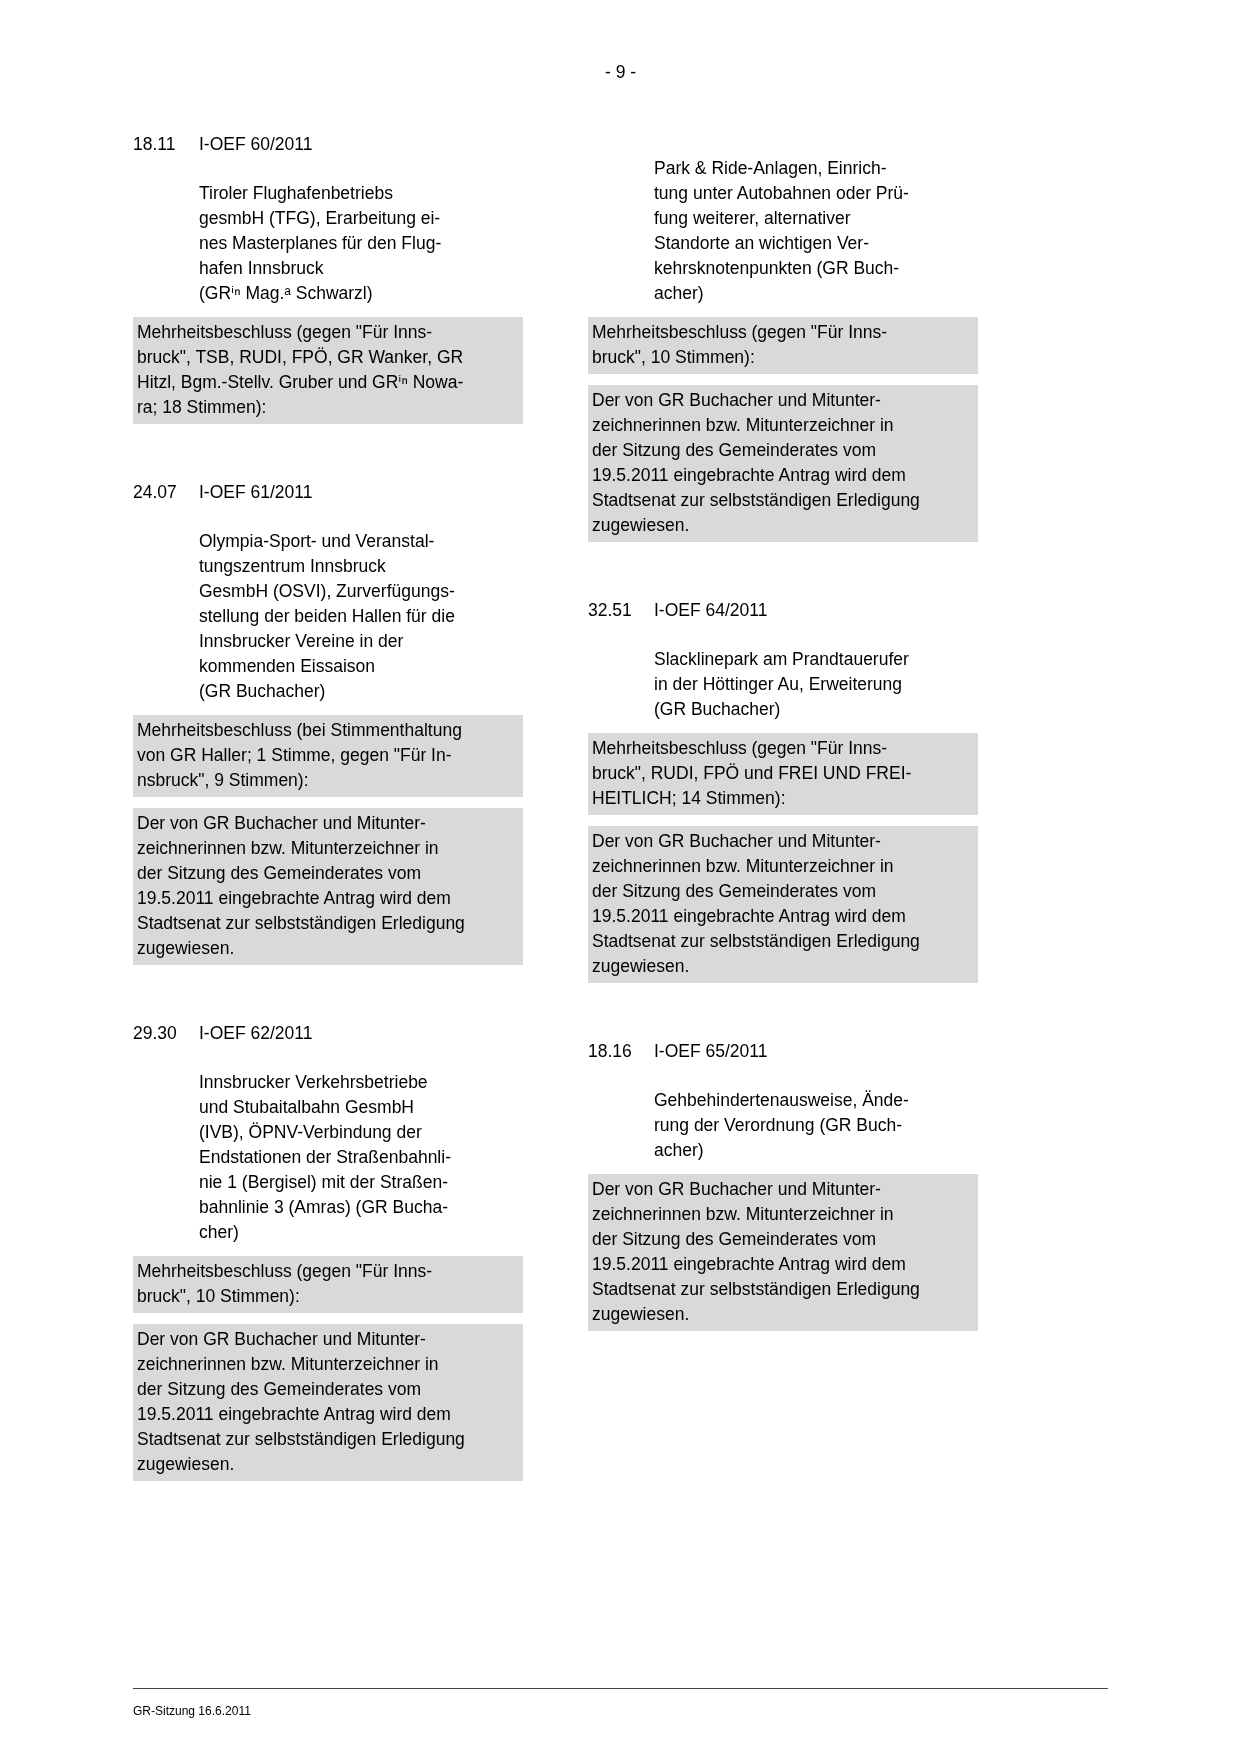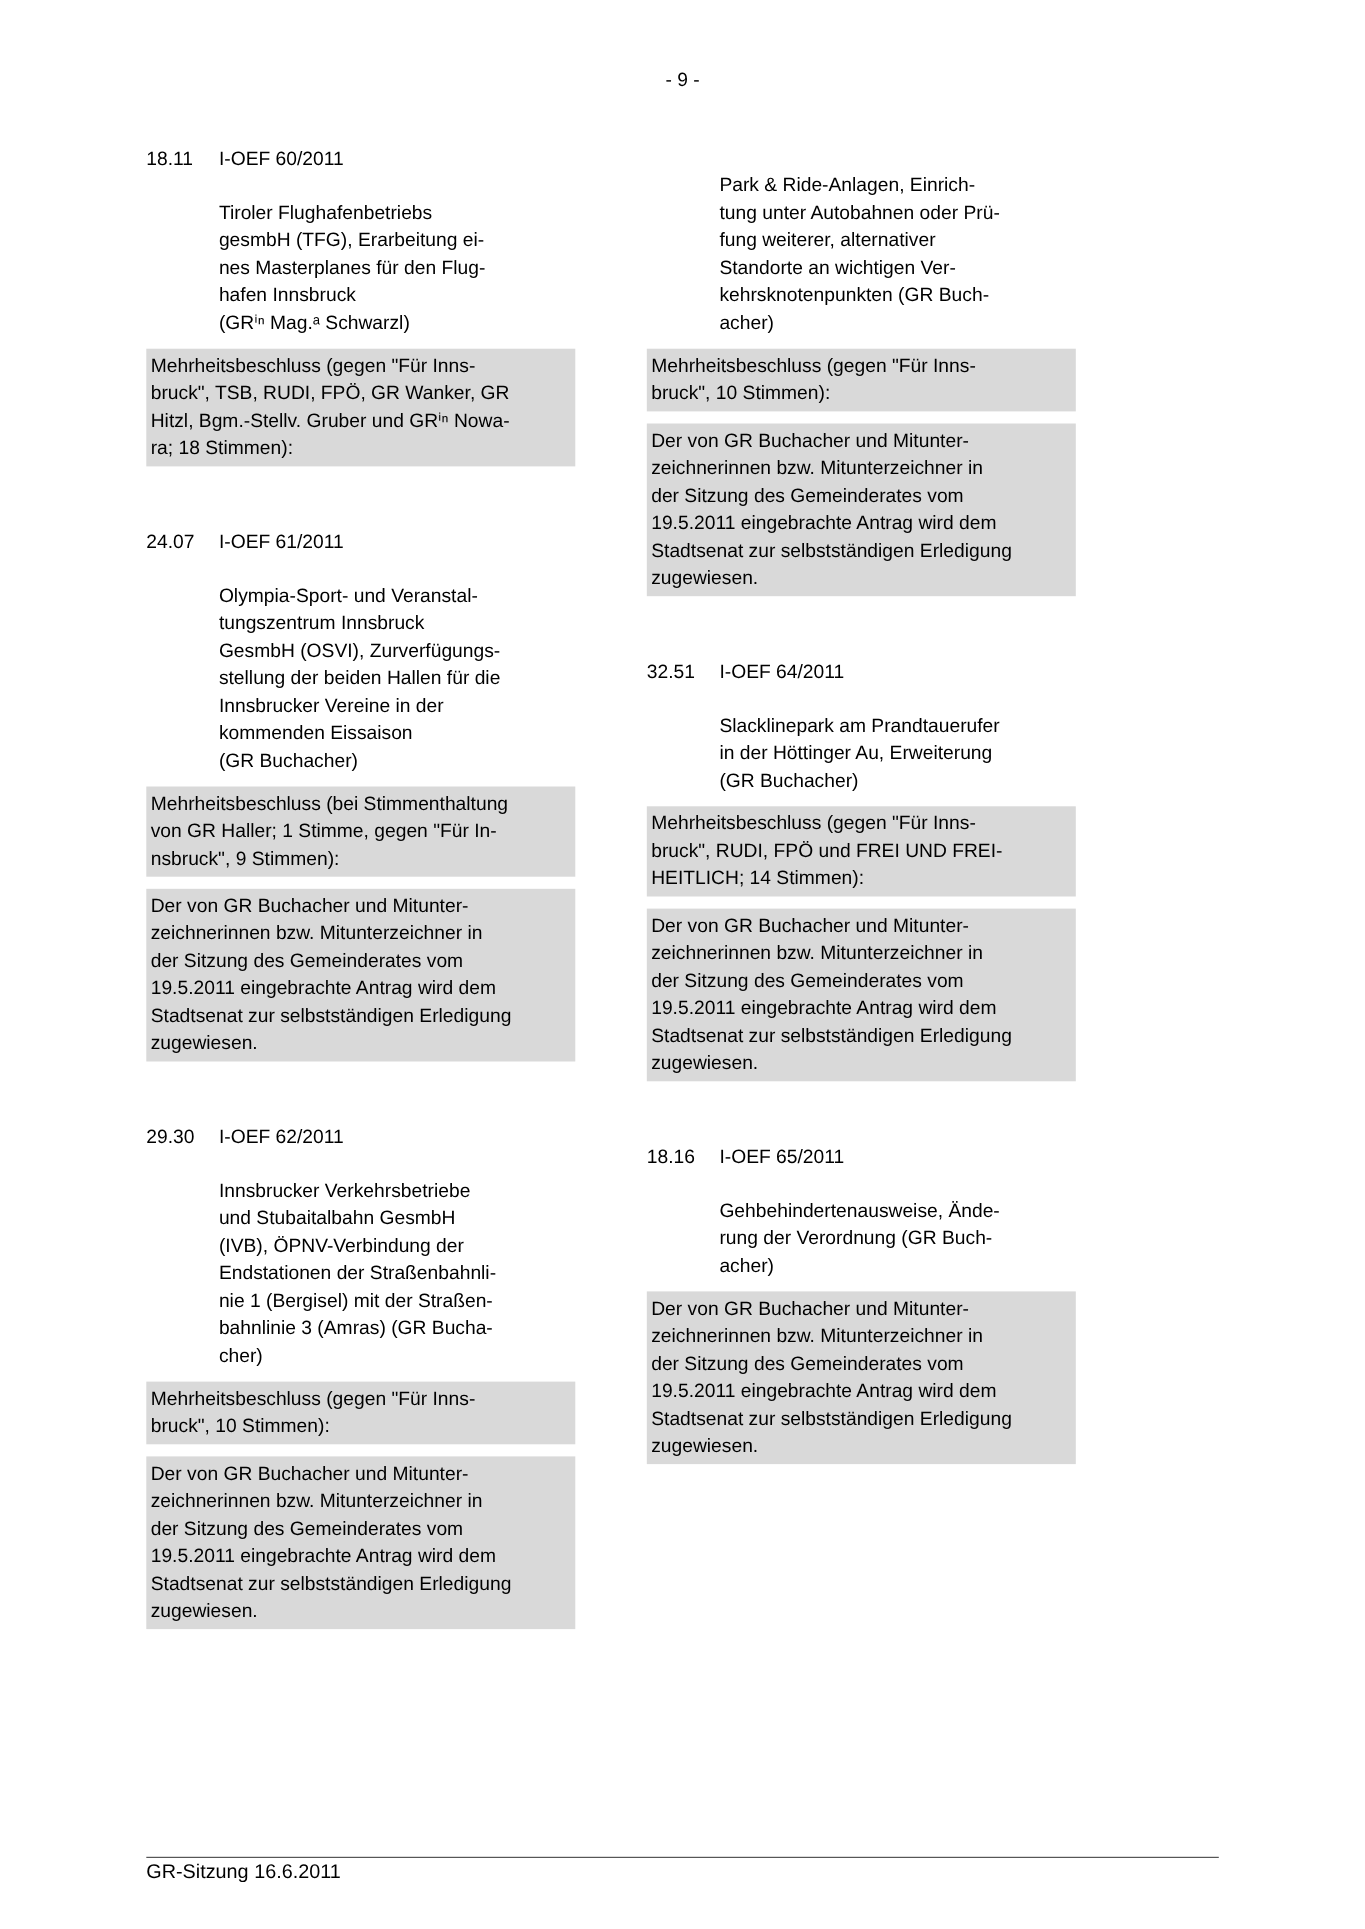--- a/index.html
+++ b/index.html
@@ -72,22 +72,22 @@
     font-size:17.5px;
     line-height:25px;
     white-space:pre-line;
   }
   .footer{
     position:absolute;
     left:133px;
     top:1688px;
     width:975px;
     border-top:1px solid var(--rule,#444);
-    padding-top:0;
-    font-size:18px;
+    padding-top:10px;
+    font-size:12px;
     line-height:25px;
   }
 </style>
 </head>
 <body>
 
 <div class="page">
   <div class="content">
 
     <div class="page-number">- 9 -</div>

